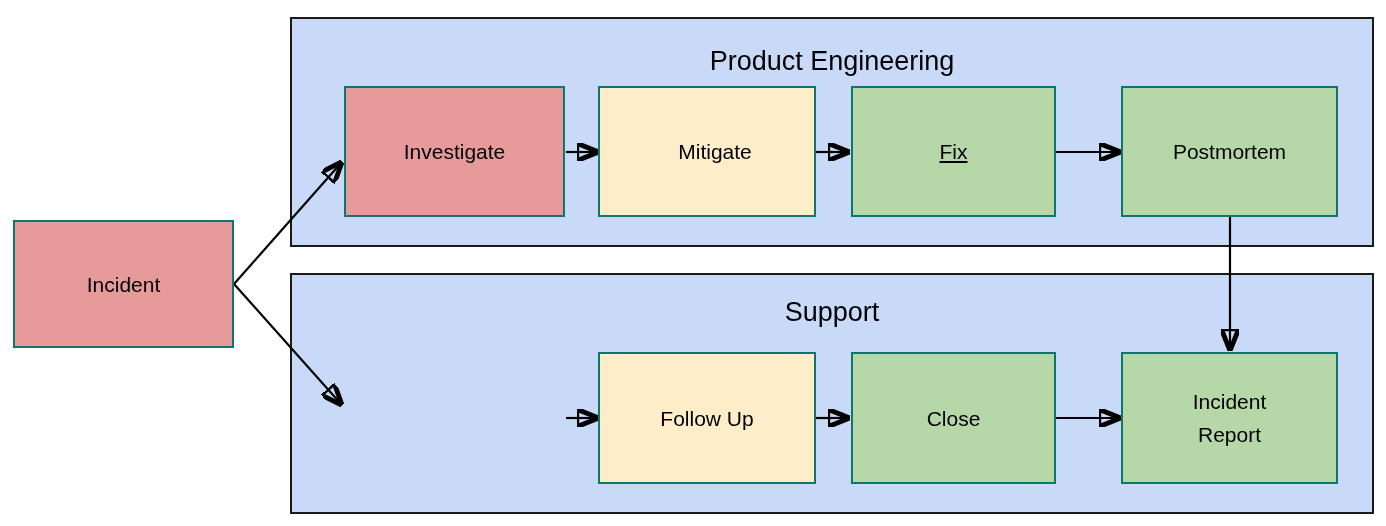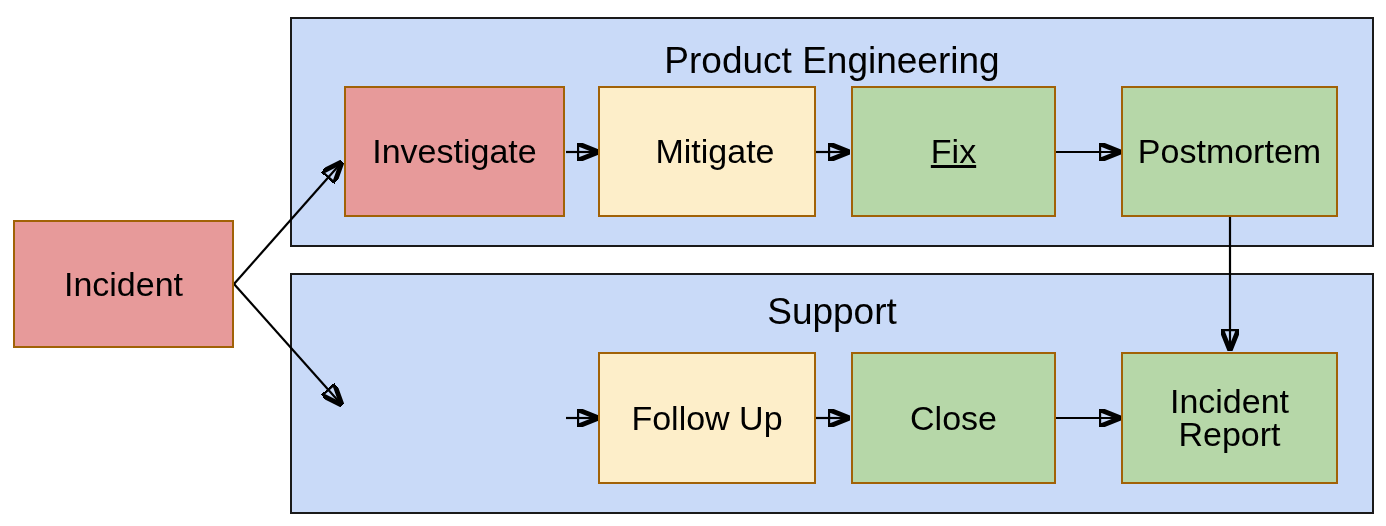--- a/index.html
+++ b/index.html
@@ -21,34 +21,34 @@
     position: absolute;
     box-sizing: border-box;
     background: #c9daf8;
     border: 2px solid #1a1a1a;
   }
   .swimlane-title {
     position: absolute;
     left: 0;
     right: 0;
     text-align: center;
-    font-size: 37px;
+    font-size: 27px;
     line-height: 32px;
     color: #000000;
     white-space: nowrap;
   }
   .node {
     position: absolute;
     box-sizing: border-box;
-    border: 2px solid #a16207;
+    border: 2px solid #0f766e;
     display: flex;
     align-items: center;
     justify-content: center;
     text-align: center;
-    font-size: 34px;
+    font-size: 21px;
     line-height: 33px;
     color: #000000;
   }
   .node span { display: block; }
   .node.red    { background: #e79a9a; }
   .node.yellow { background: #fdeec9; }
   .node.green  { background: #b6d7a8; }
   svg.edges {
     position: absolute;
     left: 0;

